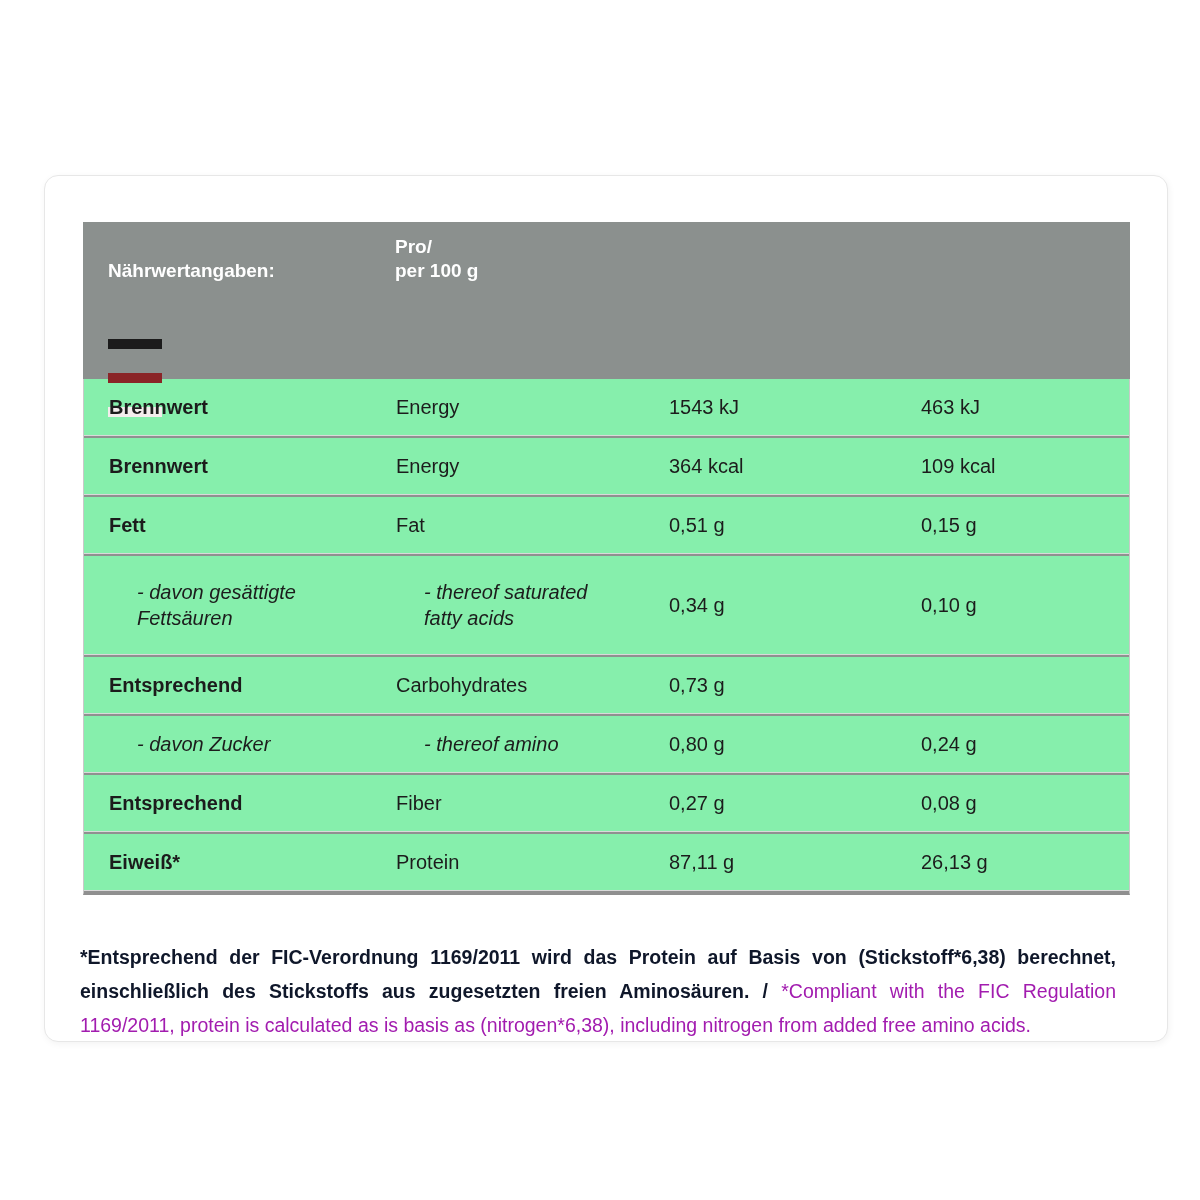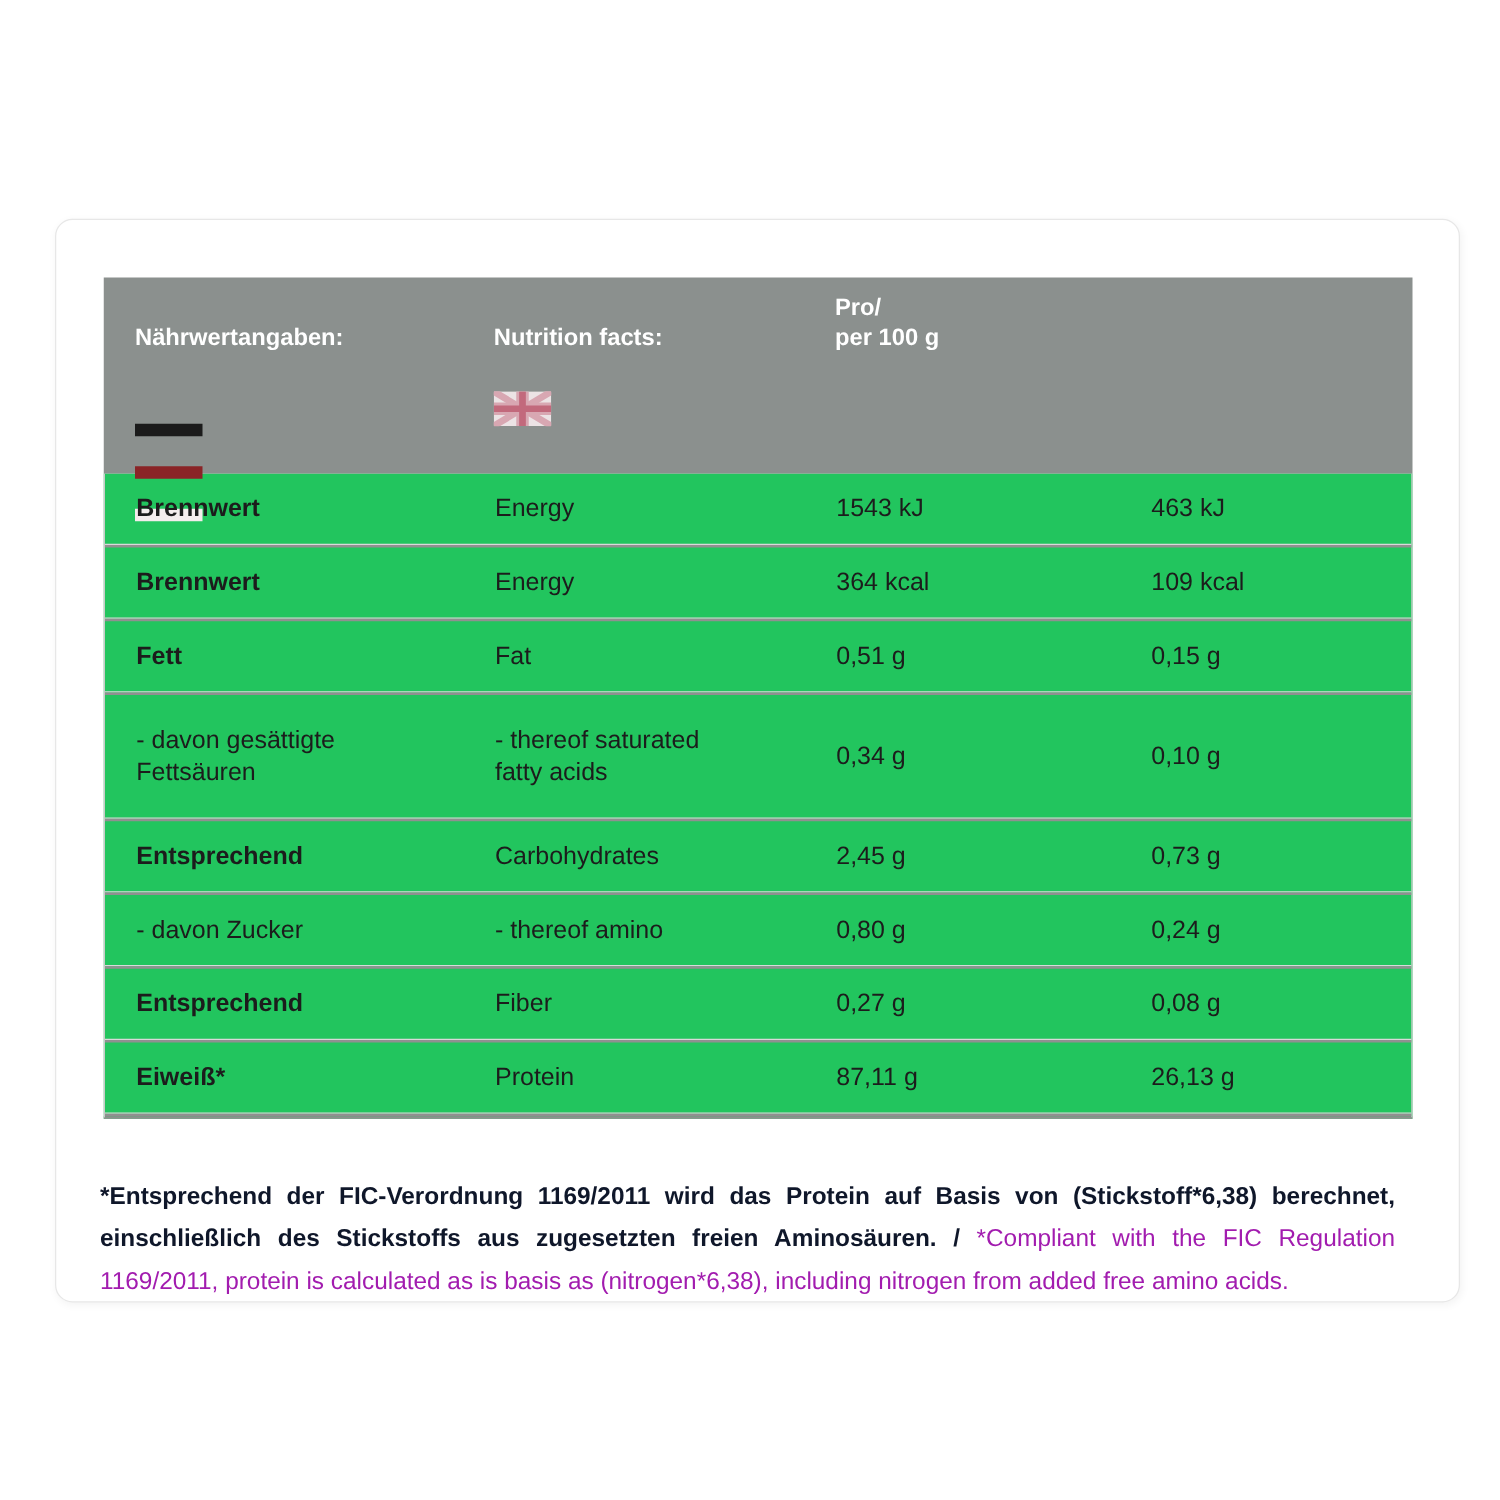--- a/index.html
+++ b/index.html
@@ -36,38 +36,38 @@
     display: grid;
     grid-template-columns: 287px 273px 252px auto;
     padding: 13px 0 10px 25px;
     color: #ffffff;
     font-weight: bold;
     font-size: 19px;
     line-height: 24px;
   }
   .hcell { white-space: pre-line; }
   .tbody {
-    background: #22c55e;
+    background: #86efac;
     border-left: 1px solid #c9c9c9;
     border-right: 1px solid #c9c9c9;
     border-bottom: 2px solid #8f8f8f;
   }
   .row {
     display: grid;
     grid-template-columns: 287px 273px 252px auto;
     padding-left: 25px;
     align-items: center;
     min-height: 56px;
     font-size: 20px;
   }
   .row.tall { min-height: 98px; }
   .cell { white-space: pre-line; line-height: 26px; }
   .cell.de { font-weight: bold; }
   .row.sub .cell.de,
-  .row.sub .cell.en { font-weight: normal; }
+  .row.sub .cell.en { font-style: italic; font-weight: normal; margin-left: 28px; }
   .sep {
     height: 3px;
     border-top: 1px solid #d9d9d9;
     border-bottom: 2px solid #909090;
   }
 
   
   .flag-de { width: 54px; height: 30px; margin-top: 8px; }
   .flag-de .s1 { height: 10px; background: #1b1b1b; }
   .flag-de .s2 { height: 10px; background: #8a2427; }
@@ -94,29 +94,20 @@
 <div class="ntable">
 
   <div class="thead">
     <div class="hcell">
       <div>Nährwertangaben:</div>
       <div class="flag-de">
         <div class="s1"></div>
         <div class="s2"></div>
         <div class="s3"></div>
       </div>
-    </div>
-    <div class="hcell">
-      <div>Nutrition facts:</div>
-      <svg class="flag-uk" viewBox="0 0 60 36">
-        <rect width="60" height="36" fill="#ece3e5"></rect>
-        <path d="M0,0 L60,36 M60,0 L0,36" stroke="#d8a7b2" stroke-width="7"></path>
-        <path d="M30,0 V36 M0,18 H60" stroke="#d8a7b2" stroke-width="13"></path>
-        <path d="M30,0 V36 M0,18 H60" stroke="#c2697c" stroke-width="7"></path>
-      </svg>
     </div>
     <div class="hcell">Pro/
 per 100 g</div>
   </div>
 
   <div class="tbody">
 
     <div class="row">
       <div class="cell de">Brennwert</div>
       <div class="cell en">Energy</div>
@@ -147,21 +138,20 @@
       <div class="cell en">- thereof saturated
 fatty acids</div>
       <div class="cell v">0,34 g</div>
       <div class="cell v">0,10 g</div>
     </div>
     <div class="sep"></div>
 
     <div class="row">
       <div class="cell de">Entsprechend</div>
       <div class="cell en">Carbohydrates</div>
-      <div class="cell v">2,45 g</div>
       <div class="cell v">0,73 g</div>
     </div>
     <div class="sep"></div>
 
     <div class="row sub">
       <div class="cell de">- davon Zucker</div>
       <div class="cell en">- thereof amino</div>
       <div class="cell v">0,80 g</div>
       <div class="cell v">0,24 g</div>
     </div>

